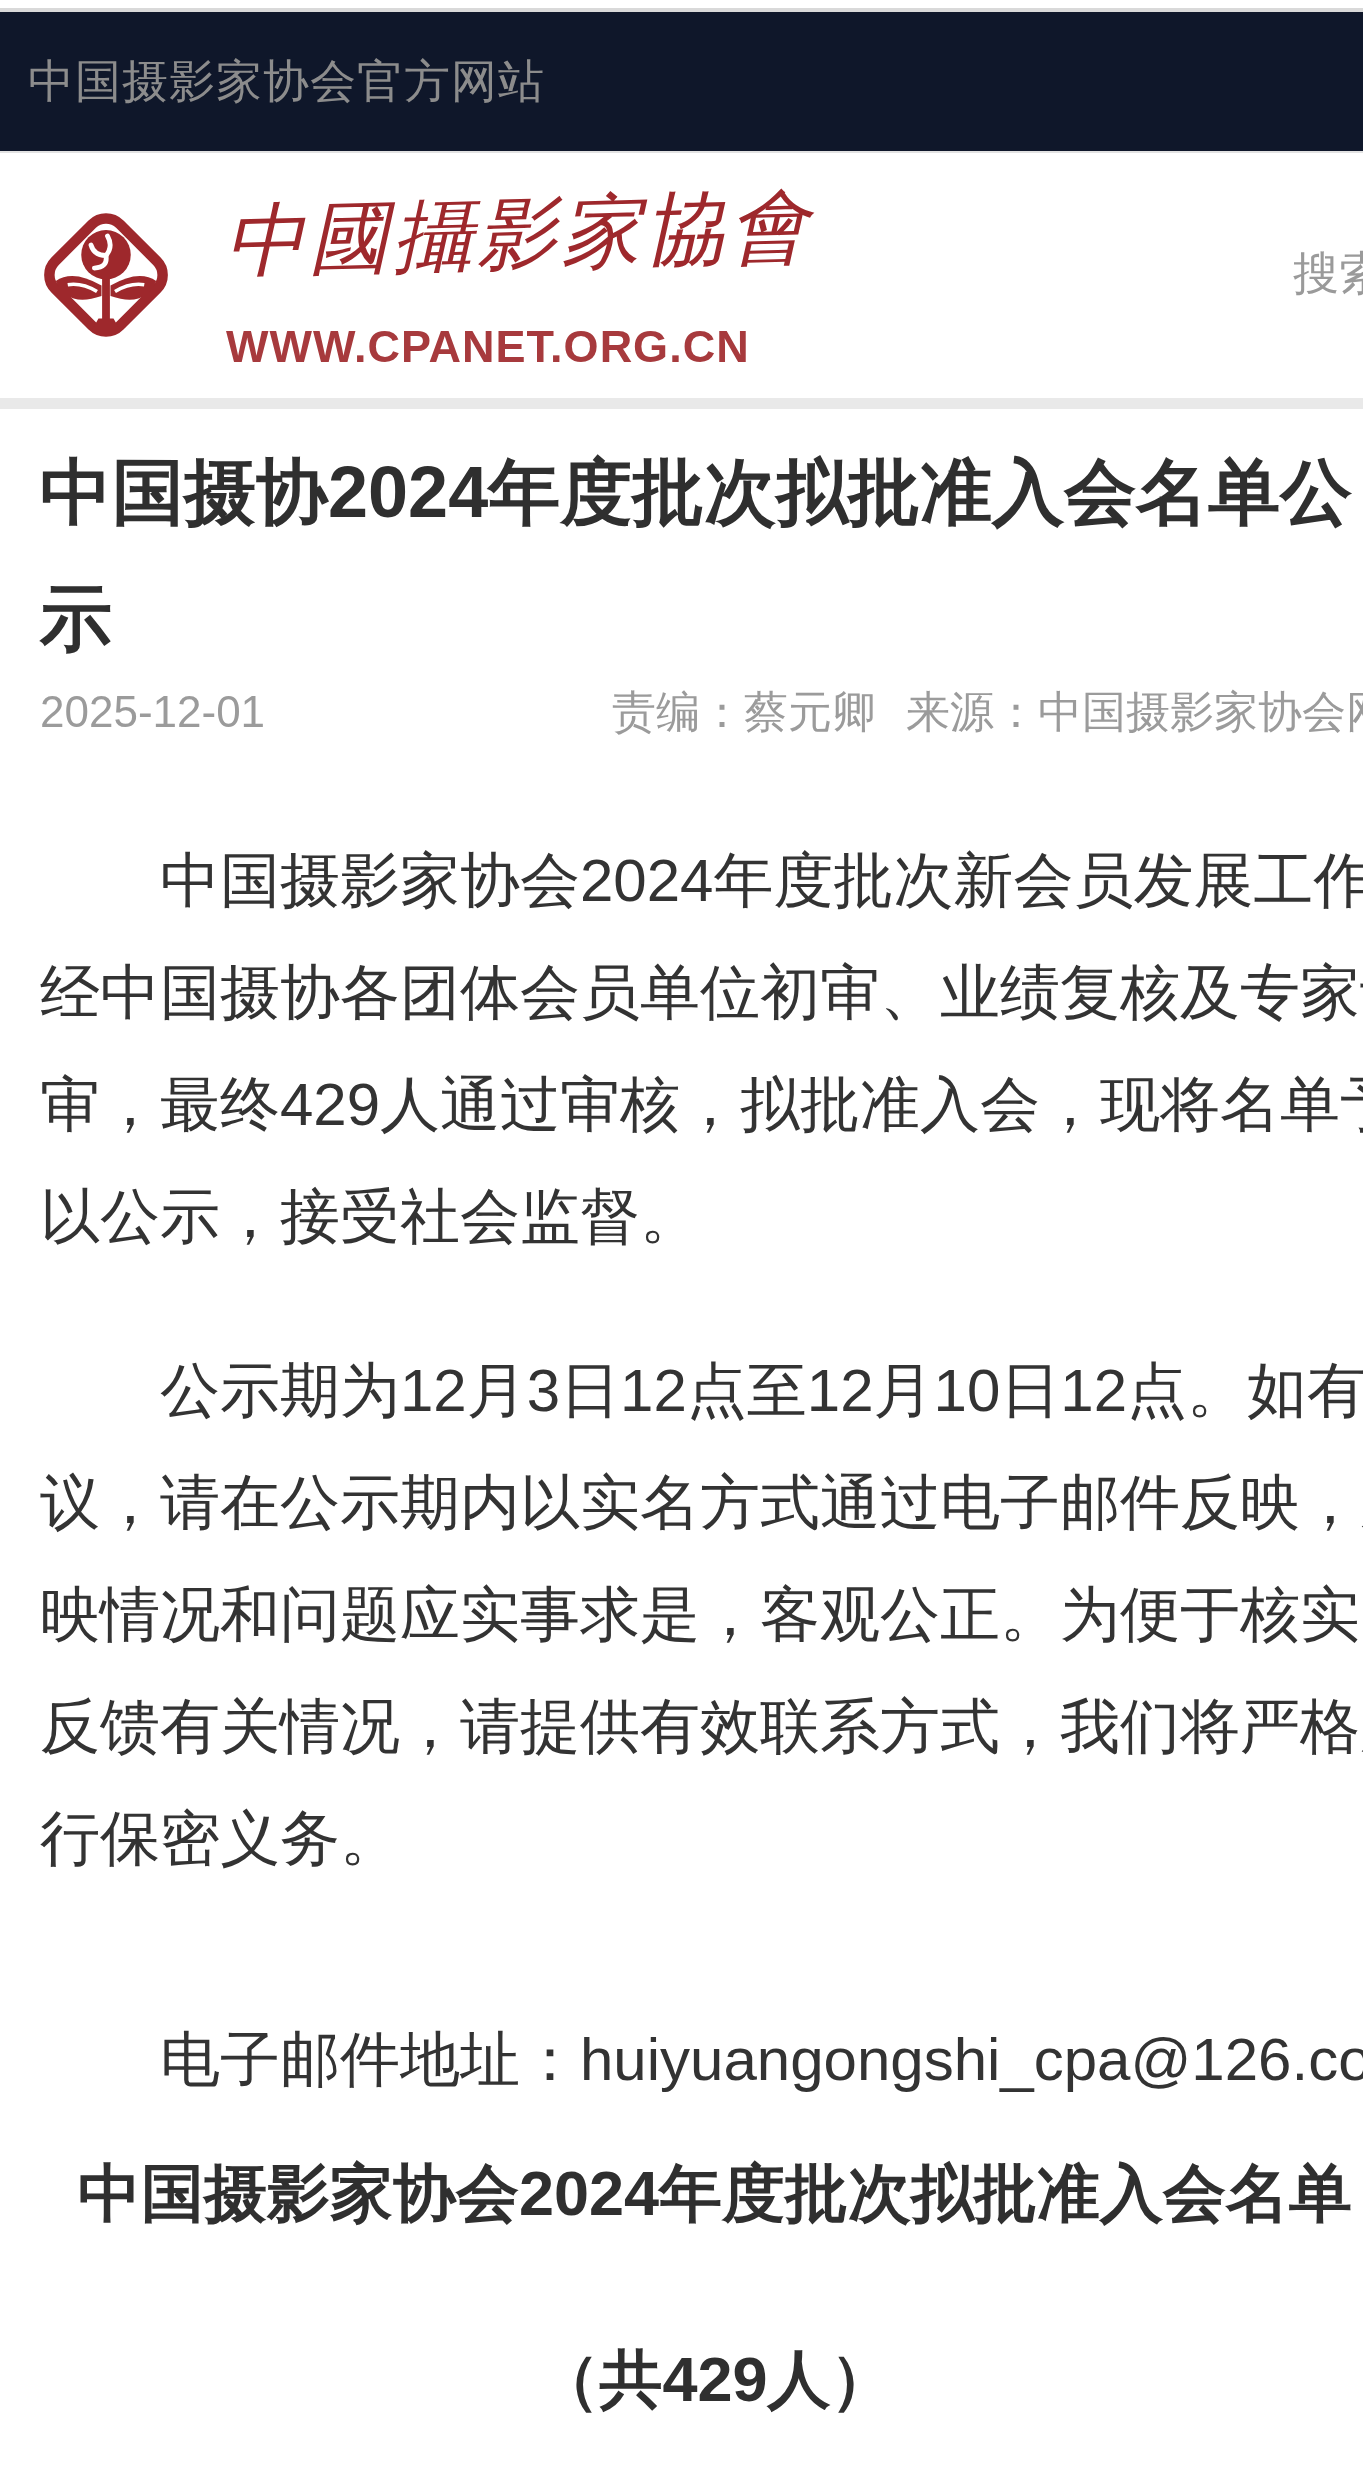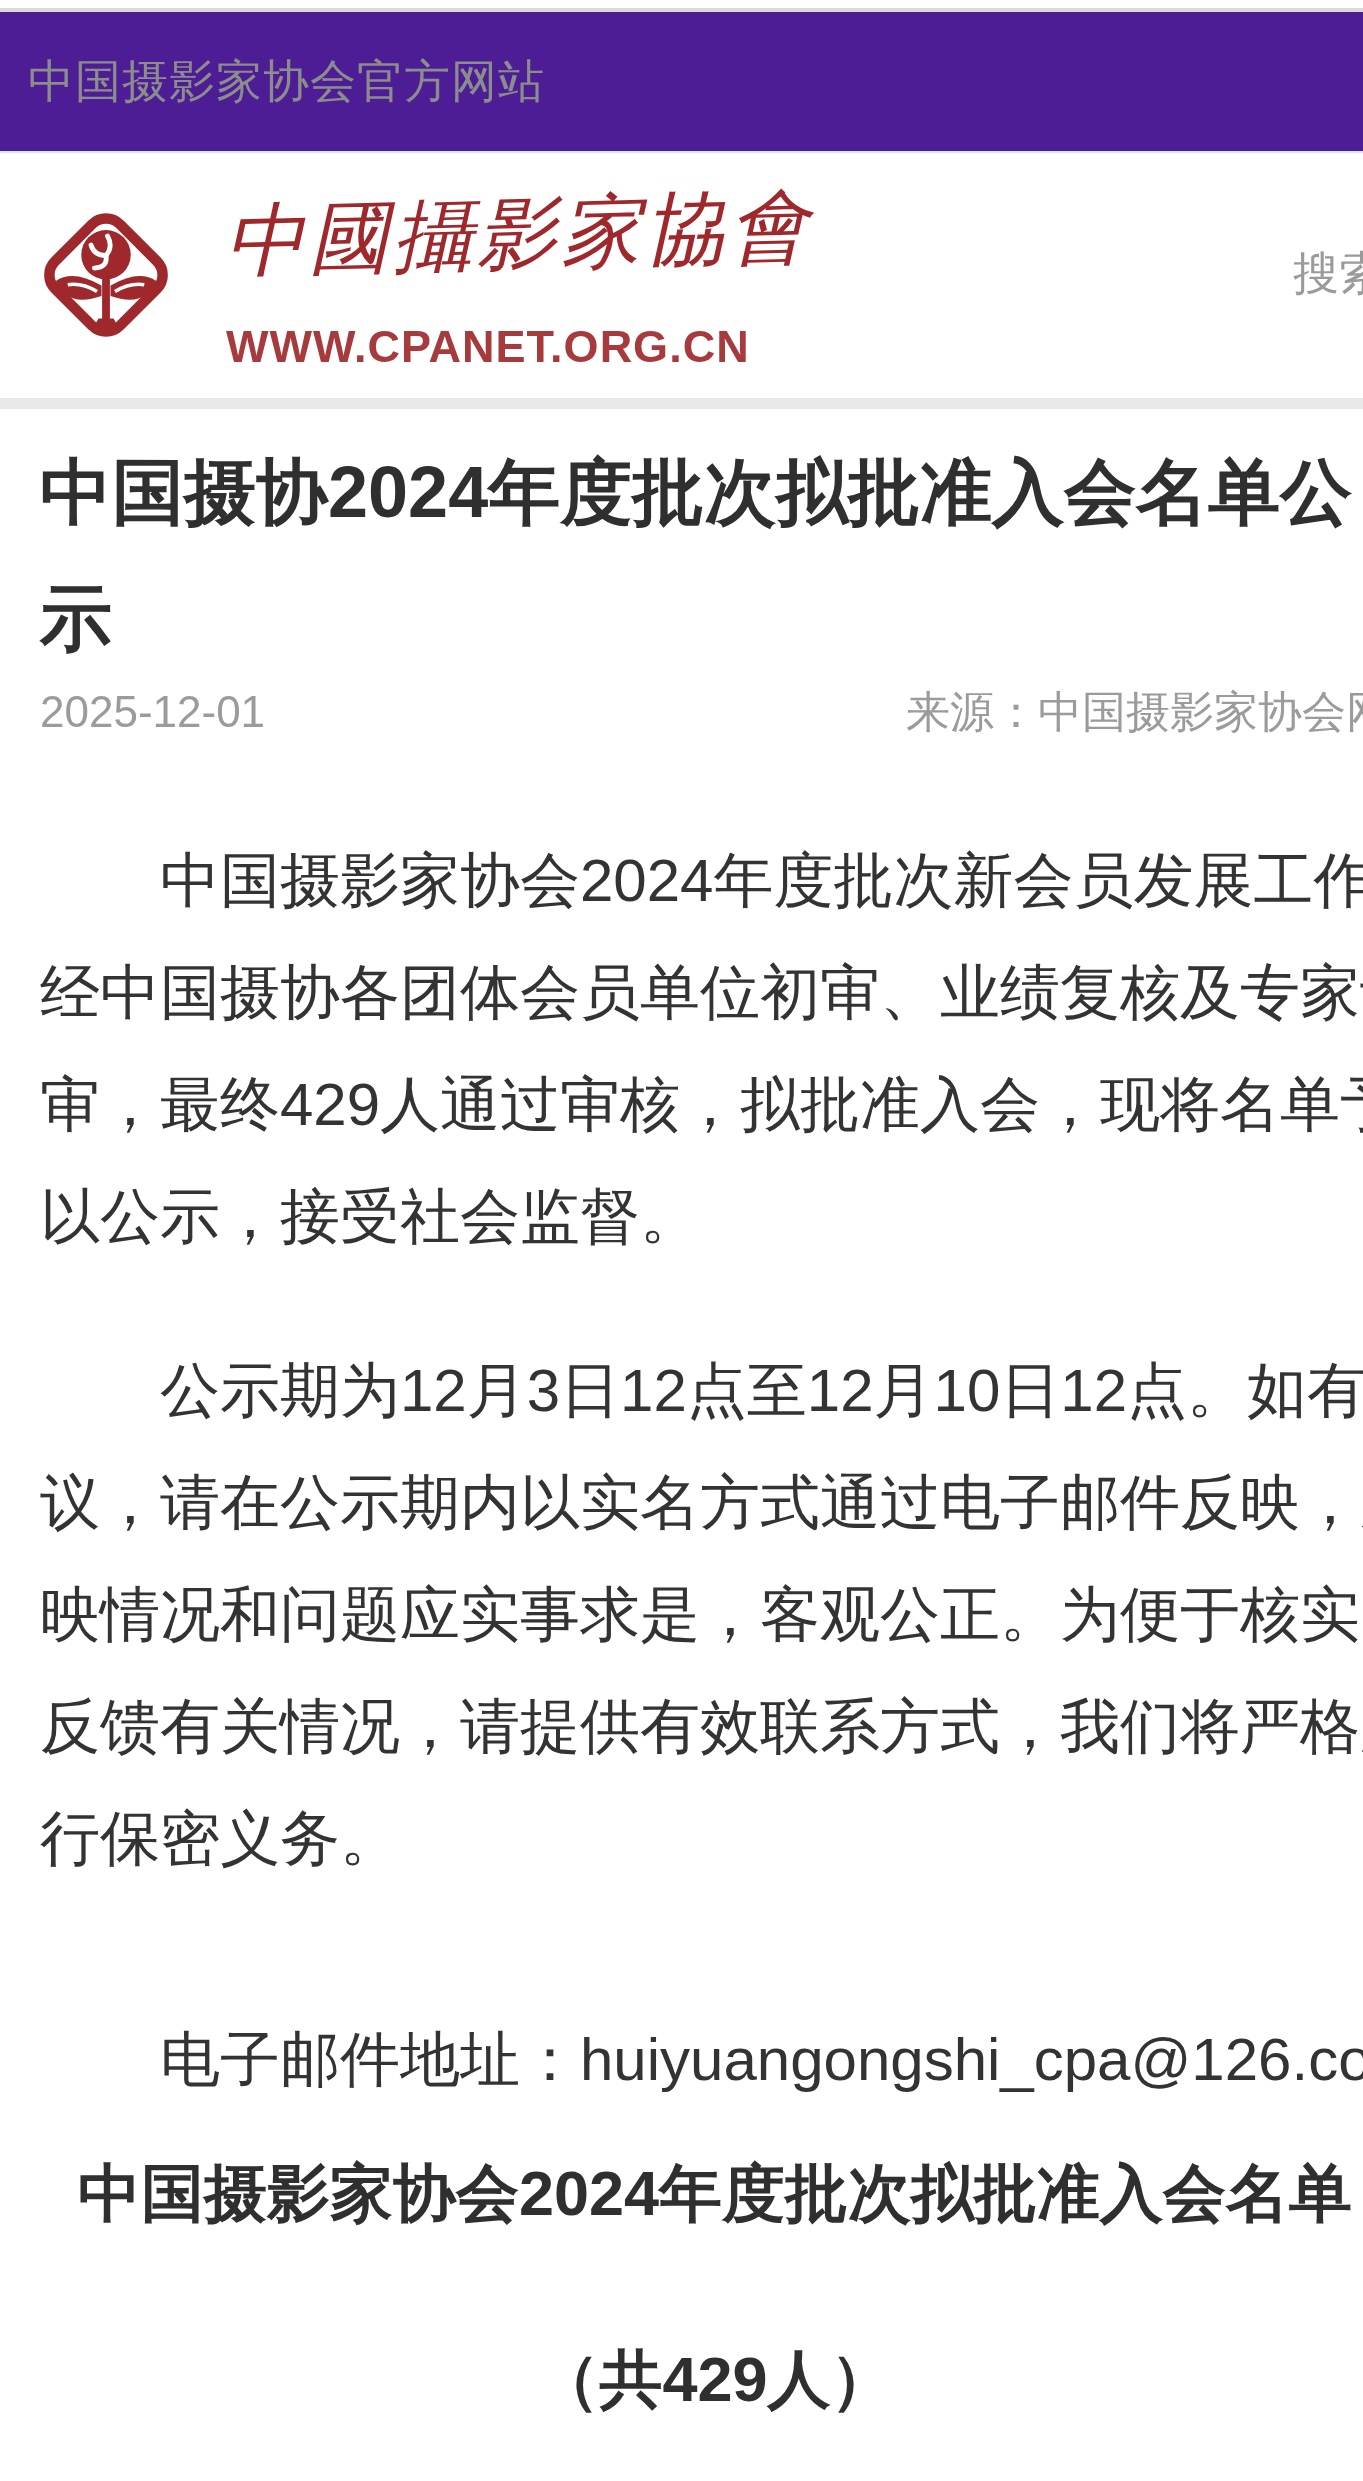--- a/index.html
+++ b/index.html
@@ -15,21 +15,21 @@
   .top-line {
     position: absolute; top: 8px; left: 0;
     width: 100%; height: 4px;
     background: #d9d9d9;
   }
 
   
   .site-bar {
     position: absolute; top: 12px; left: 0;
     width: 100%; height: 141px;
-    background: #4c1d95;
+    background: #0f172a;
     border-bottom: 2px solid #e2e2e2;
     display: flex; align-items: center;
     box-sizing: border-box;
     font-family: Liberation Serif, serif;
   }
   .site-bar-label {
     margin-left: 28px;
     font-size: 46px;
     color: #8c8c8c;
     letter-spacing: 1px;
@@ -181,20 +181,21 @@
 <div class="article">
 
   <div class="article-title">
     <div class="t-line">中国摄协2024年度批次拟批准入会名单公</div>
     <div class="t-line">示</div>
   </div>
 
   <div class="meta-row">
     <div class="date">2025-12-01</div>
     <div class="meta-right">
+      <span>责编：蔡元卿</span>
       <span class="src">来源：中国摄影家协会网</span>
     </div>
   </div>
 
   <div class="para para-1">
     <div class="line indent">中国摄影家协会2024年度批次新会员发展工作，</div>
     <div class="line">经中国摄协各团体会员单位初审、业绩复核及专家评</div>
     <div class="line">审，最终429人通过审核，拟批准入会，现将名单予</div>
     <div class="line">以公示，接受社会监督。</div>
   </div>

